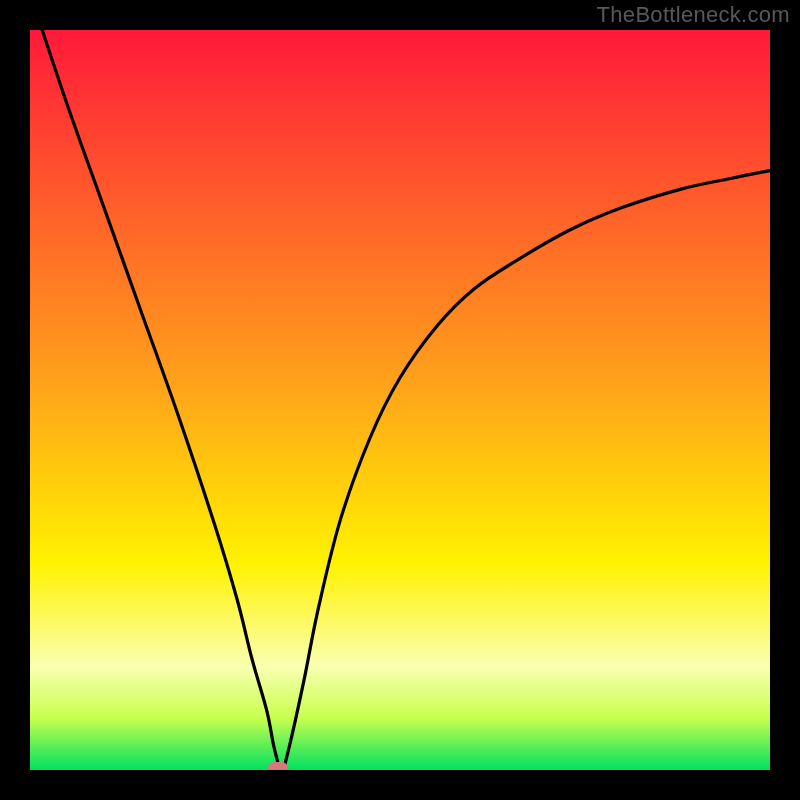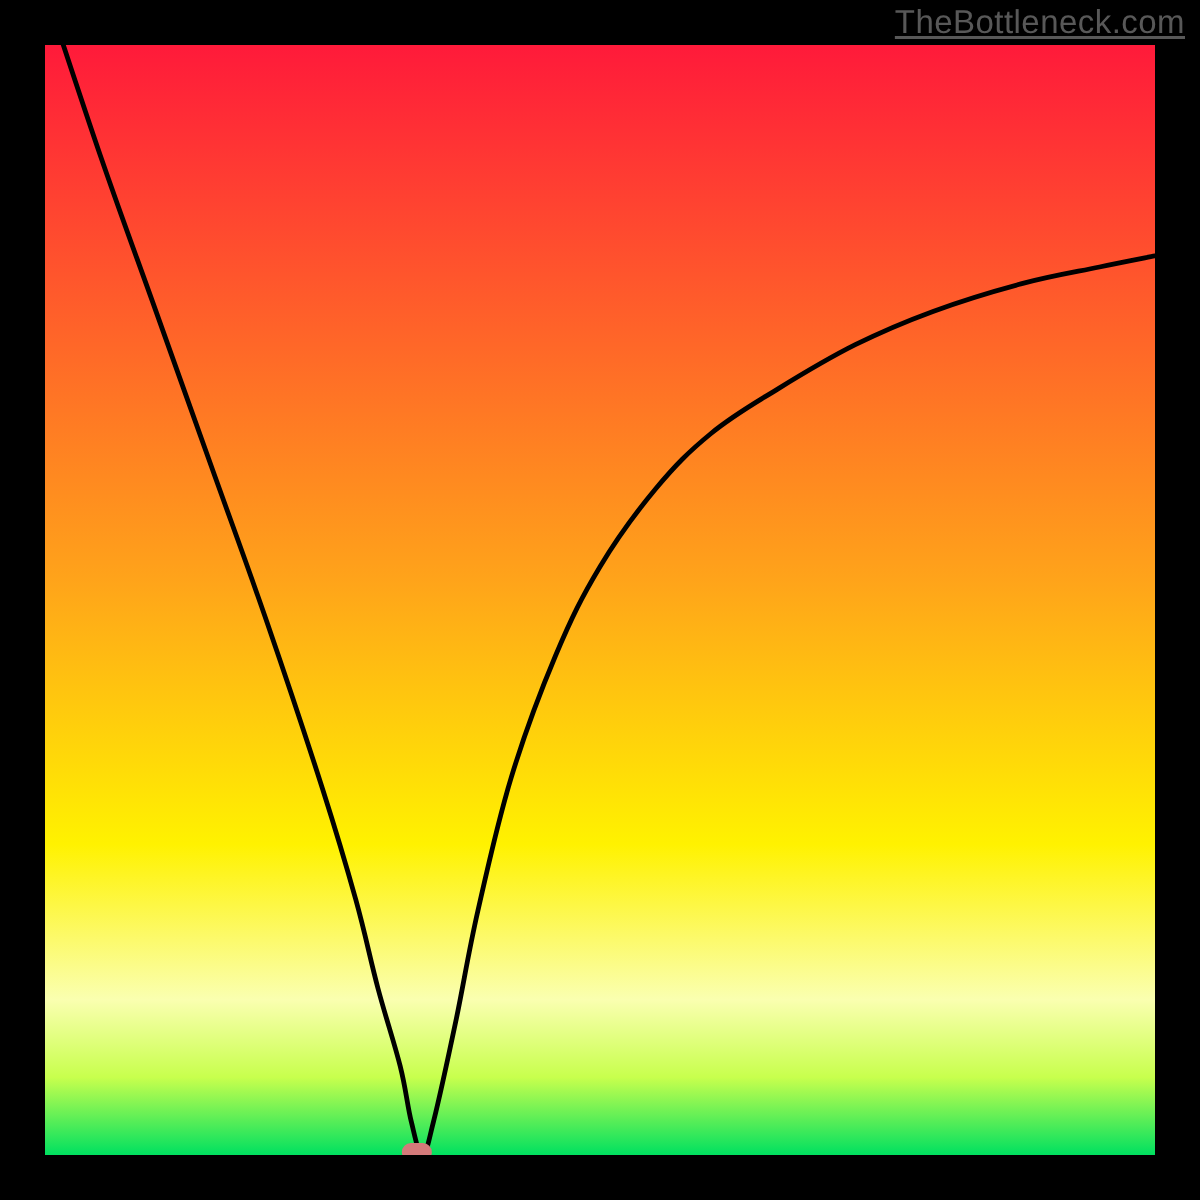--- a/index.html
+++ b/index.html
@@ -13,21 +13,20 @@
   .watermark {
     position: absolute;
     top: 2px;
     right: 10px;
     font-family: Arial, Helvetica, sans-serif;
     font-size: 22px;
     font-weight: 500;
     color: #585858;
     letter-spacing: 0.3px;
     z-index: 20;
-    text-decoration: underline;
   }
   .plot {
     position: absolute;
     left: 30px;
     top: 30px;
     width: 740px;
     height: 740px;
   }
   svg { display: block; }
 </style>

